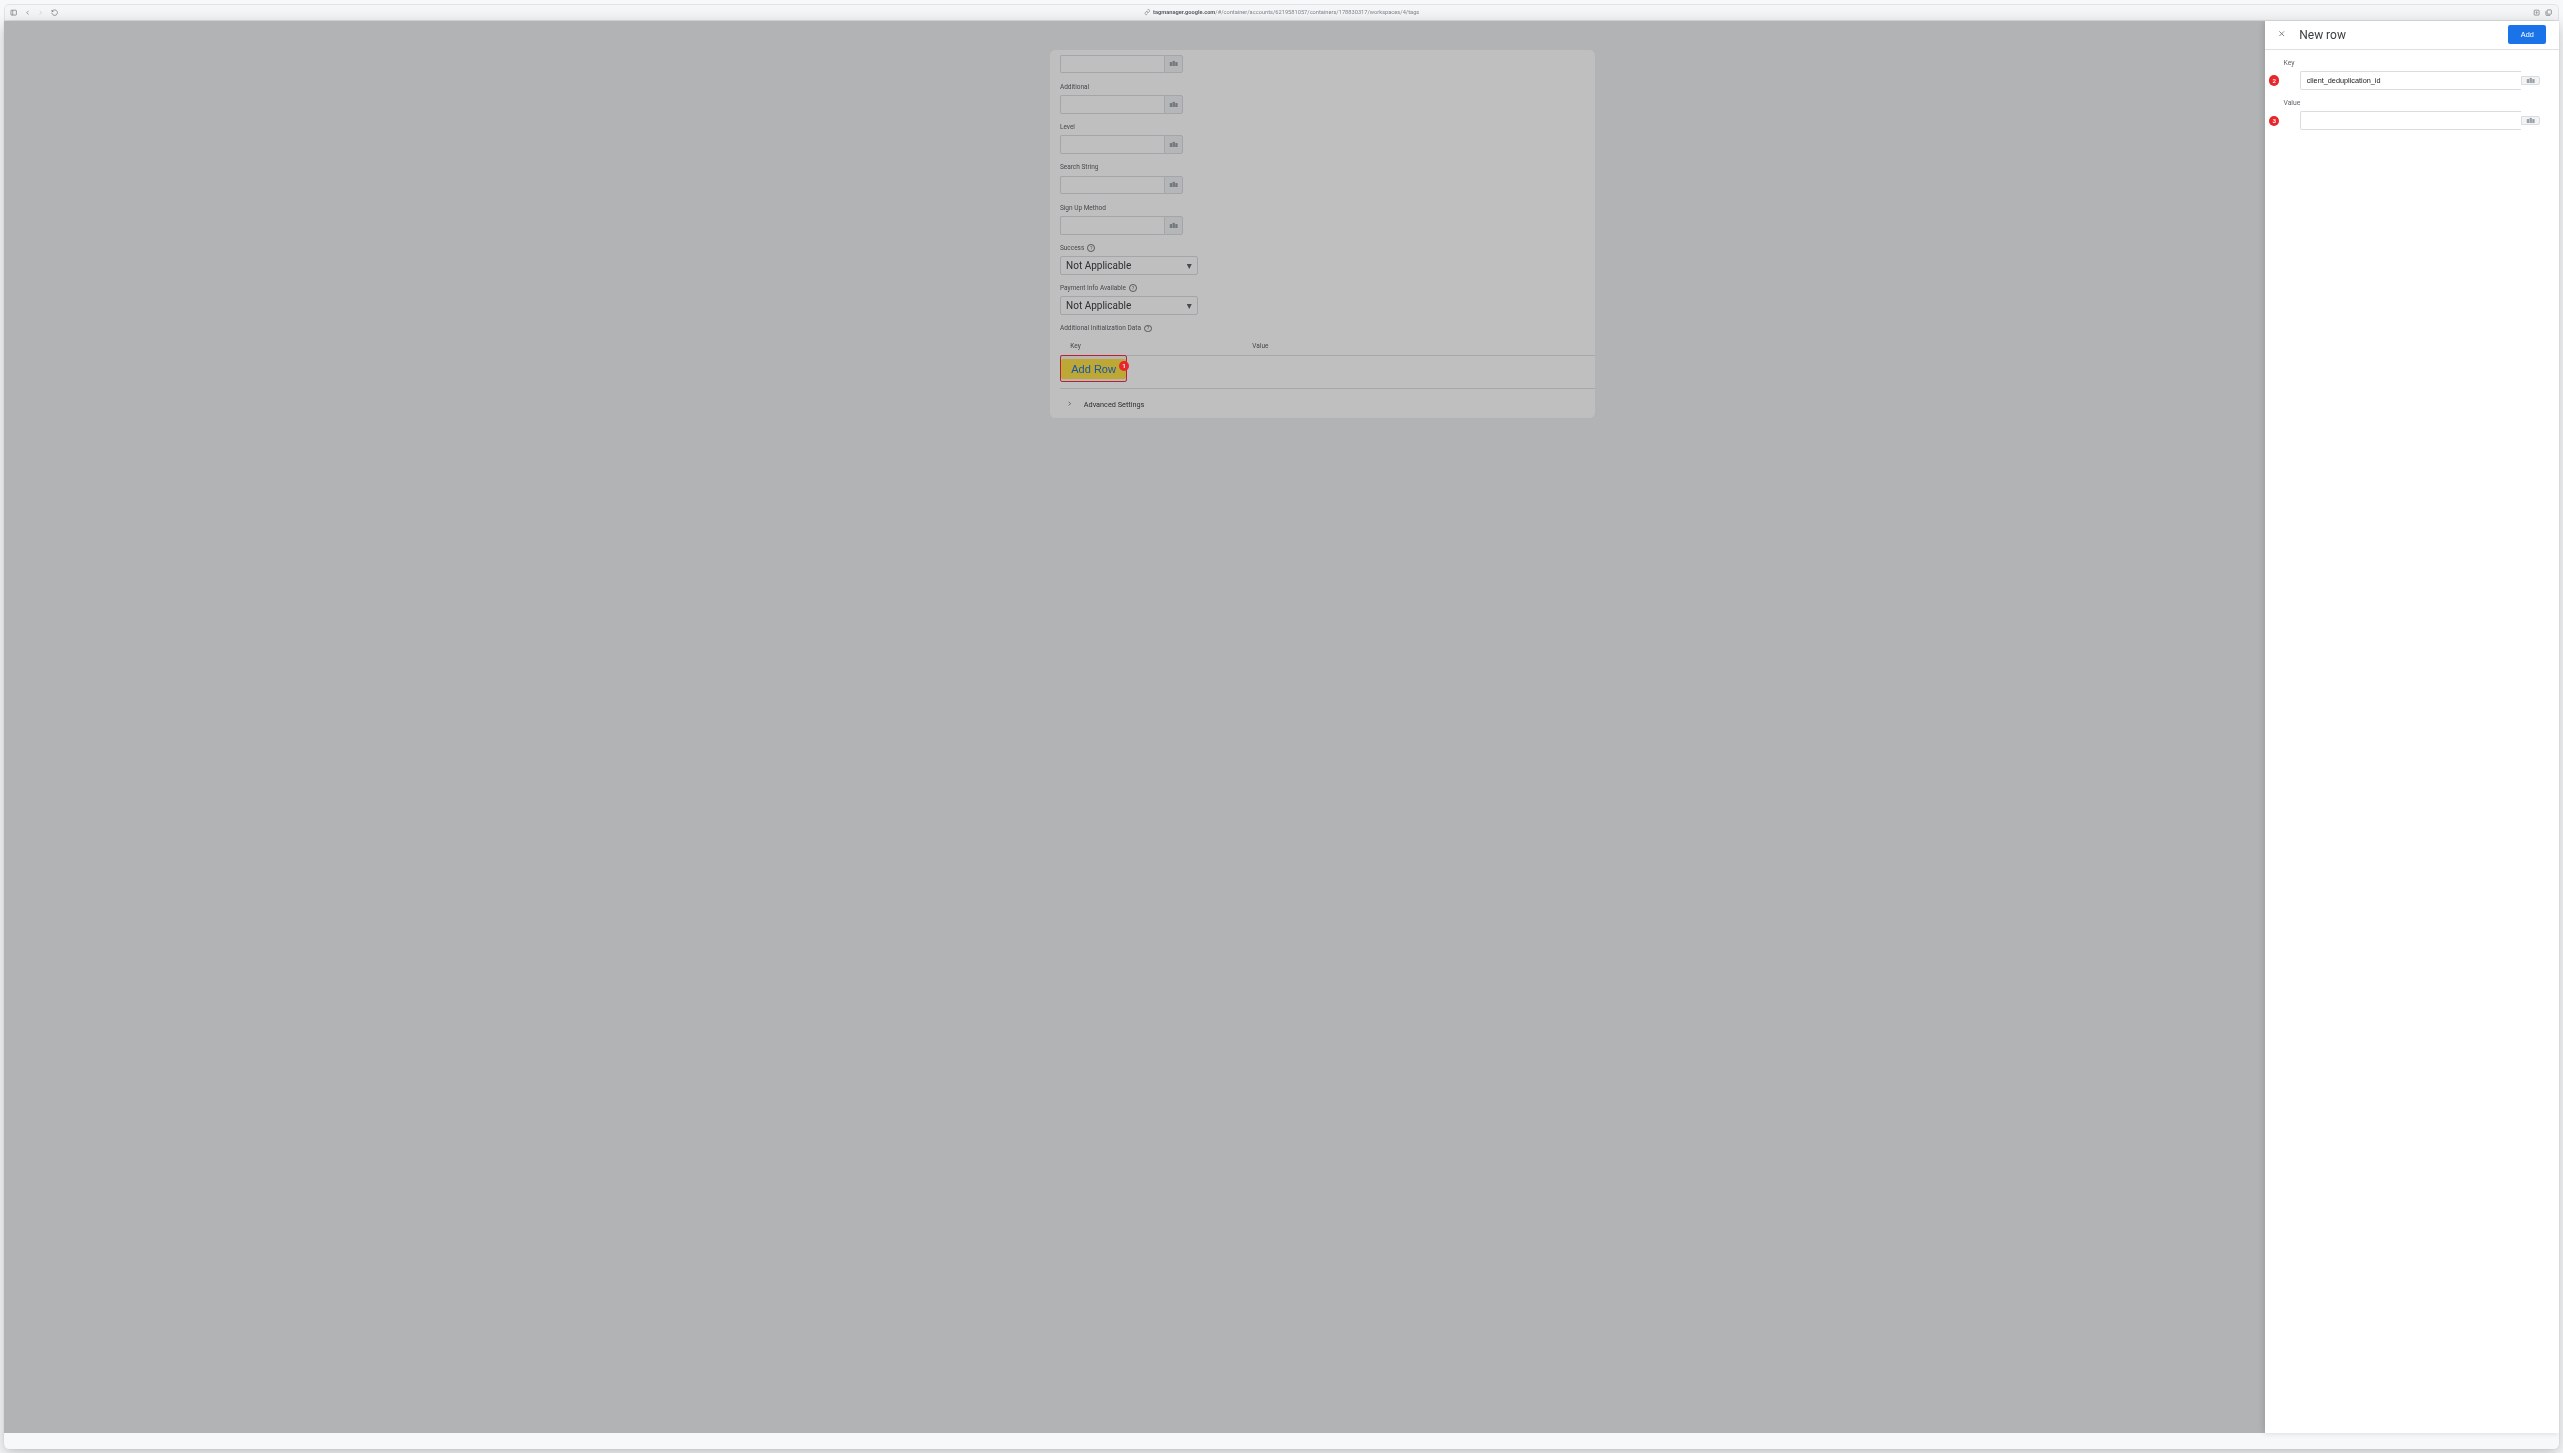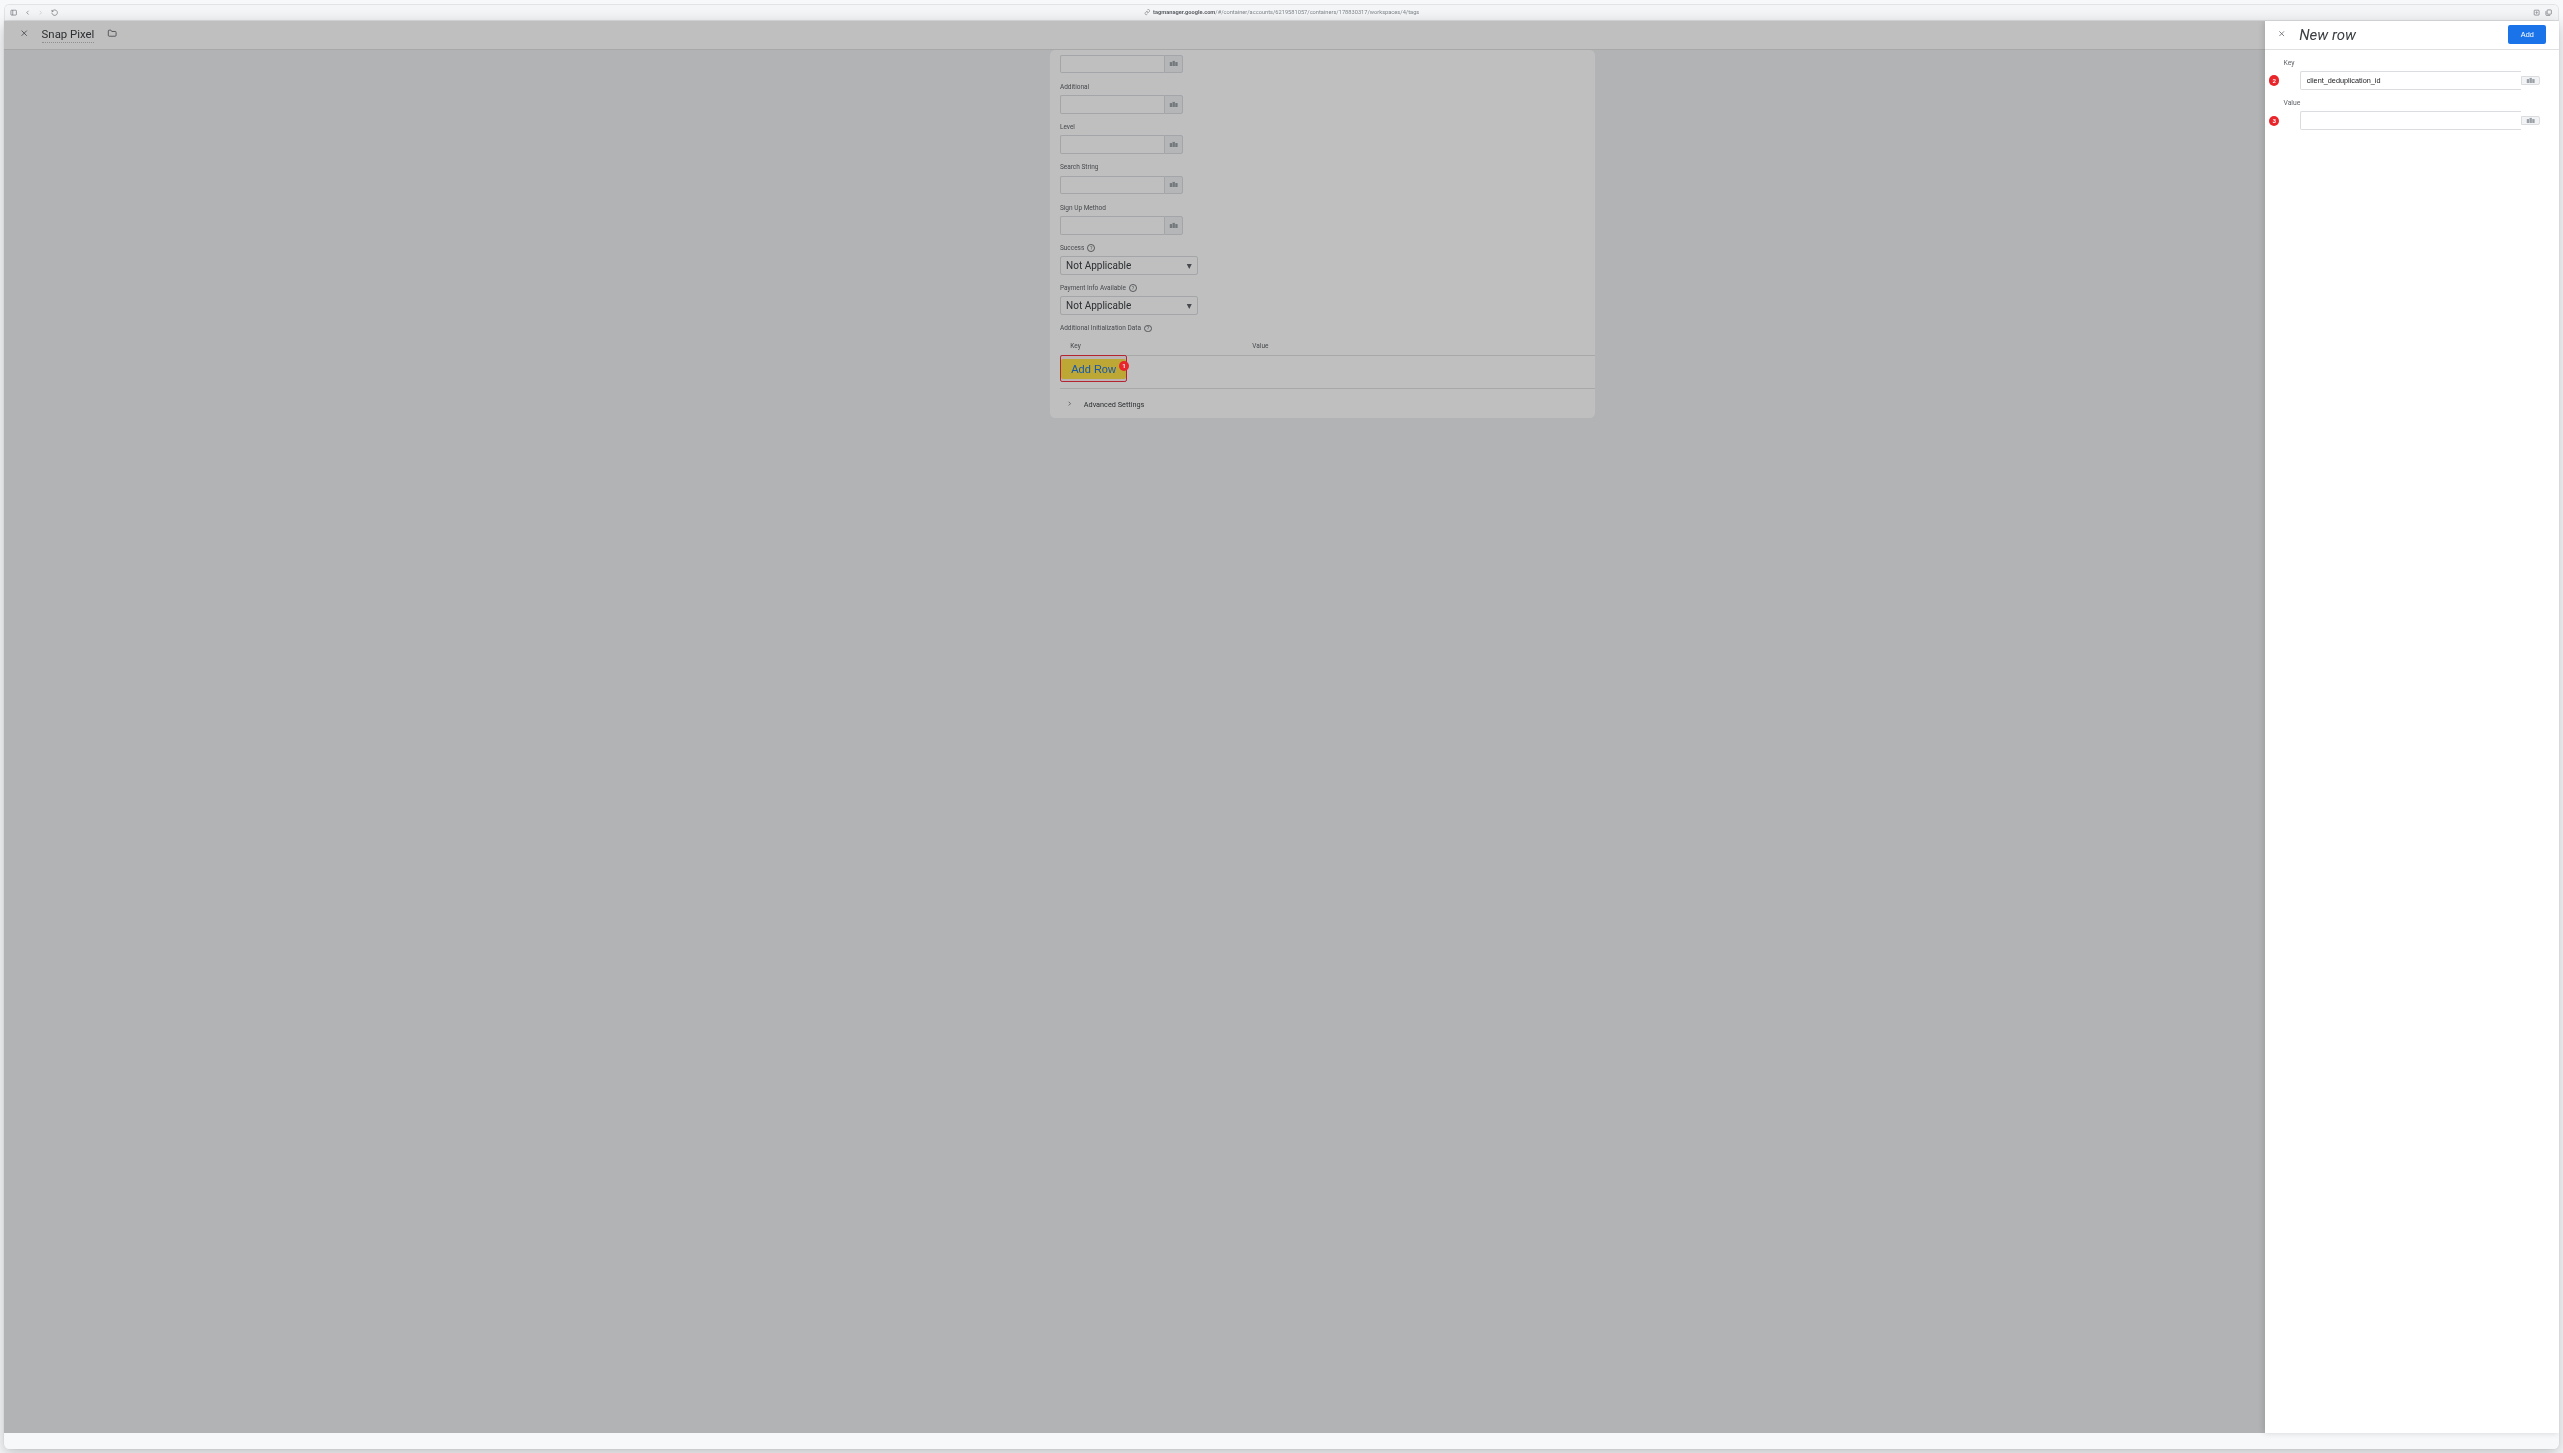--- a/index.html
+++ b/index.html
@@ -184,21 +184,21 @@
   }
   .panel-header {
     height: 29px;
     display: flex;
     align-items: center;
     padding: 0 12.5px;
     gap: 12.5px;
     border-bottom: 0.5px solid #e0e0e0;
   }
   .panel-header .close-x { font-size: 9.4px; color: #5f6368; cursor: pointer; }
-  .panel-title { font-size: 15px; color: #3c4043; flex: 1; font-style: italic; }
+  .panel-title { font-size: 12px; color: #3c4043; flex: 1; }
   .add-btn {
     background: #1a73e8;
     border: none;
     color: #fff;
     font-size: 7.3px;
     font-weight: 500;
     padding: 0 12.5px;
     height: 18.7px;
     border-radius: 2.1px;
     cursor: pointer;
@@ -284,34 +284,20 @@
               <path d="M17 21H5a2 2 0 0 1-2-2V7"></path>
             </svg>
     </span>
   </div>
 </div>
 </div>
 
 <div class="app-round">
 <div class="app">
 
-  <div class="tag-header">
-    <span class="close-x">
-      <svg viewBox="0 0 24 24" width="10.4" height="10.4" fill="none" stroke="#5f6368" stroke-width="2">
-              <line x1="6" y1="6" x2="18" y2="18"></line>
-              <line x1="6" y1="18" x2="18" y2="6"></line>
-            </svg>
-    </span>
-    <span class="tag-title">Snap Pixel</span>
-    <span class="folder-icon">
-      <svg viewBox="0 0 24 24" width="10.4" height="10.4" fill="none" stroke="#5f6368" stroke-width="2">
-              <path d="M3 7a2 2 0 0 1 2-2h4l2 3h8a2 2 0 0 1 2 2v7a2 2 0 0 1-2 2H5a2 2 0 0 1-2-2V7z"></path>
-            </svg>
-    </span>
-  </div>
 
   <div class="content-wrap">
     <div class="stack">
       <div class="card">
 
         
         <div class="field-input-wrap">
           <input class="field-input" value="" style="">
           <div class="field-brick">
             <svg viewBox="0 0 24 18">

